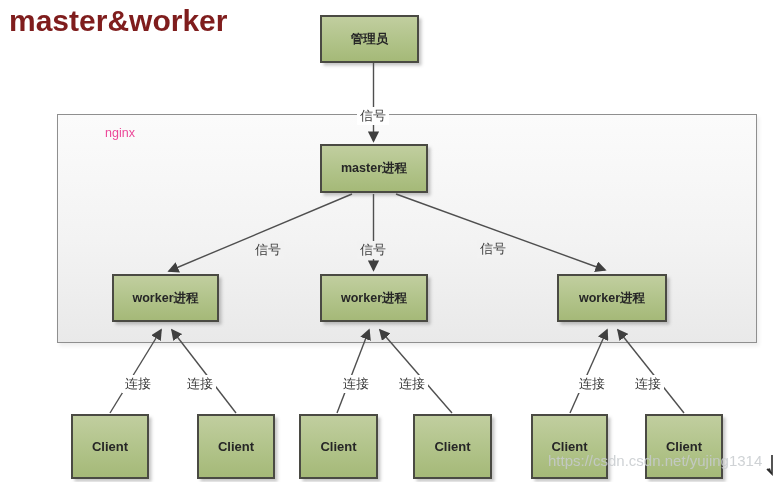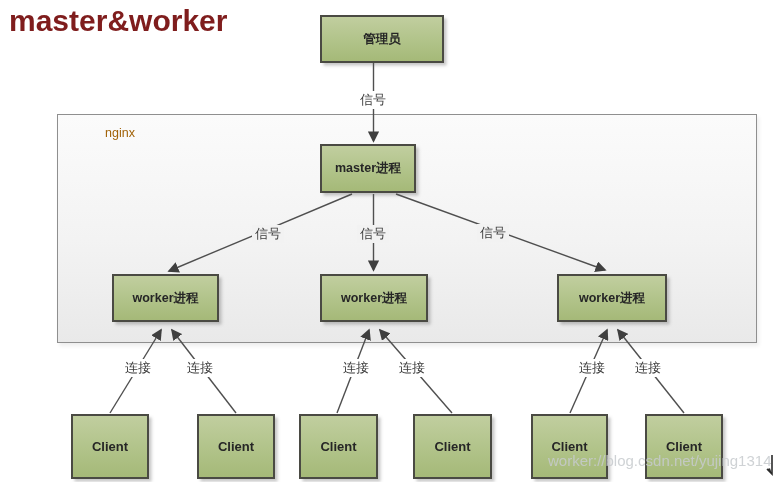--- a/index.html
+++ b/index.html
@@ -29,61 +29,62 @@
     border: 1.5px solid #8f8f8f;
     background: linear-gradient(180deg, #fbfbfb 0%, #f3f3f3 55%, #e9e9e9 100%);
     box-shadow: 2px 3px 4px rgba(0,0,0,0.07);
     box-sizing: border-box;
   }
   .nginx-label {
     position: absolute;
     left: 105px;
     top: 126px;
     font-size: 12.5px;
-    color: #a16207;
+    color: #ec4899;
   }
   svg.wires {
     position: absolute;
     left: 0; top: 0;
     width: 781px; height: 482px;
     pointer-events: none;
   }
   .node {
     position: absolute;
     box-sizing: border-box;
     border: 2px solid #4a4a43;
     background: linear-gradient(180deg, #c1ce9f 0%, #b2c48b 50%, #a5b978 100%);
     box-shadow: 2.5px 2.5px 3px rgba(90,90,90,0.35);
     display: flex;
     align-items: center;
     justify-content: center;
     font-size: 12.5px;
     font-weight: 600;
     color: #262626;
   }
-  .node-admin  { left: 320px; top: 15px;  width: 124px; height: 48px; }
-  .node-master { left: 320px; top: 144px; width: 96px; height: 49px; }
+  .node-admin  { left: 320px; top: 15px;  width: 99px; height: 48px; }
+  .node-master { left: 320px; top: 144px; width: 108px; height: 49px; }
   .node-w1 { left: 112px; top: 274px; width: 107px; height: 48px; }
   .node-w2 { left: 320px; top: 274px; width: 108px; height: 48px; }
   .node-w3 { left: 557px; top: 274px; width: 110px; height: 48px; }
   .node-client { width: 78px; height: 65px; top: 414px; font-size: 13px; }
   .node-c1 { left: 71px; }
   .node-c2 { left: 197px; }
   .node-c3 { left: 299px; width: 79px; }
   .node-c4 { left: 413px; width: 79px; }
   .node-c5 { left: 531px; width: 77px; }
   .node-c6 { left: 645px; }
   .edge-label {
     position: absolute;
     transform: translate(-50%, -50%);
     font-size: 13px;
     color: #3d3d3d;
     padding: 0 3px;
     background: #ffffff;
     white-space: nowrap;
+    margin-top: 16px;
   }
   .edge-label.on-gray { background: #f2f2f2; }
   .lbl-sig-top { left: 373px; top: 100px; }
   .lbl-sig-1 { left: 268px; top: 234px; }
   .lbl-sig-2 { left: 373px; top: 234px; }
   .lbl-sig-3 { left: 493px; top: 233px; }
   .lbl-con-1 { left: 138px; top: 368px; }
   .lbl-con-2 { left: 200px; top: 368px; }
   .lbl-con-3 { left: 356px; top: 368px; }
   .lbl-con-4 { left: 412px; top: 368px; }
@@ -155,20 +156,20 @@
   <div class="edge-label on-gray lbl-sig-2">信号</div>
   <div class="edge-label on-gray lbl-sig-3">信号</div>
 
   <div class="edge-label lbl-con-1">连接</div>
   <div class="edge-label lbl-con-2">连接</div>
   <div class="edge-label lbl-con-3">连接</div>
   <div class="edge-label lbl-con-4">连接</div>
   <div class="edge-label lbl-con-5">连接</div>
   <div class="edge-label lbl-con-6">连接</div>
 
-  <div class="watermark">worker://blog.csdn.net/yujing1314</div>
+  <div class="watermark">https://csdn.csdn.net/yujing1314</div>
 
   <svg class="cursor-mark" width="14" height="28" viewBox="0 0 14 28">
     <path d="M8,3 L8,22 L3,17" stroke="#2b2b2b" stroke-width="1.6" fill="none"></path>
     <path d="M8,22 L3,17 L6,16.2 Z" fill="#2b2b2b"></path>
   </svg>
 
 </div>
 
 </body></html>

